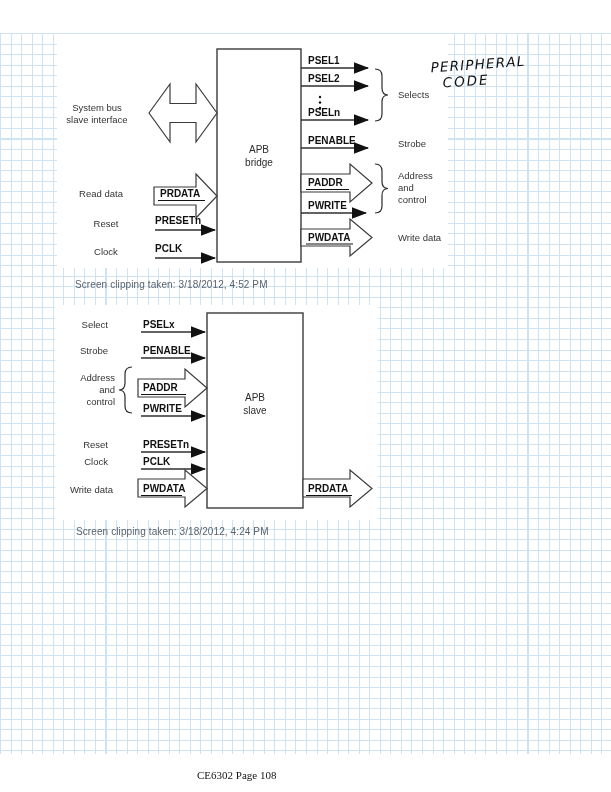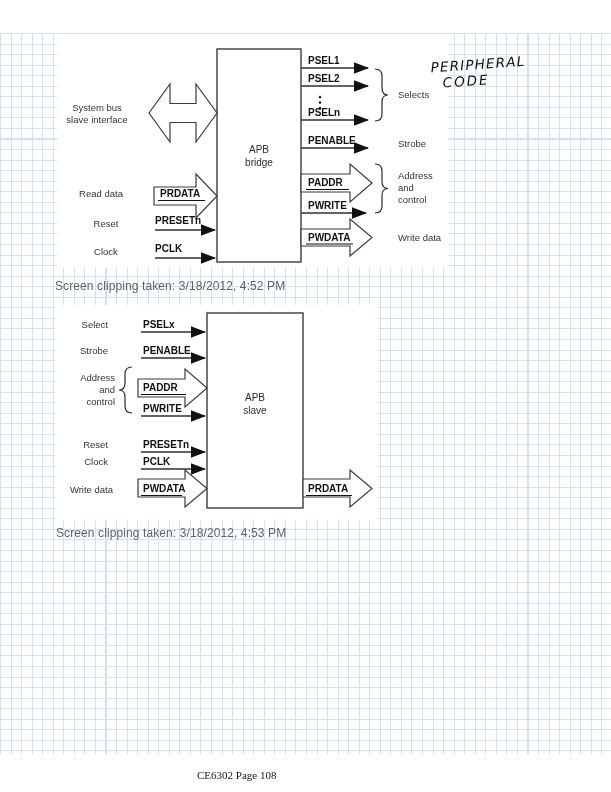--- a/index.html
+++ b/index.html
@@ -4,21 +4,21 @@
 <style>
   html,body{margin:0;padding:0;background:#fff;}
   .page{position:relative;width:611px;height:792px;background:#ffffff;overflow:hidden;
         font-family:"Liberation Sans",sans-serif;}
   .grid{position:absolute;left:0;top:33px;width:611px;height:721px;
         background-image:
           repeating-linear-gradient(to right,#cfe4f3 0,#cfe4f3 1px,transparent 1px,transparent 10.55px),
           repeating-linear-gradient(to bottom,#cfe4f3 0,#cfe4f3 1px,transparent 1px,transparent 10.55px);}
   .clip{position:absolute;background:#ffffff;}
   .clip svg{display:block;}
-  .caption{position:absolute;font-size:12px;color:#5b626b;letter-spacing:.1px;white-space:nowrap;}
+  .caption{position:absolute;font-size:10px;color:#5b626b;letter-spacing:.1px;white-space:nowrap;padding-left:20px;}
   .hand{position:absolute;left:431px;top:56px;transform:rotate(-4deg);
         font-style:italic;font-size:13.5px;letter-spacing:1.2px;color:#101014;line-height:16px;
         font-family:"DejaVu Sans",sans-serif;}
   .hand .l2{margin-left:11px;letter-spacing:2px;}
   .footer{position:absolute;left:197px;top:769px;font-family:"Liberation Serif",serif;
           font-size:11px;color:#141414;}
   
   .sig{font:bold 10px "Liberation Sans",sans-serif;fill:#111;}
   .lbl{font:9.5px "Liberation Sans",sans-serif;fill:#333;}
   .blk{font:10px "Liberation Sans",sans-serif;fill:#2b2b2b;}
@@ -143,16 +143,16 @@
       <text class="lbl" x="58" y="188" text-anchor="end">Write data</text>
       <path class="hollow" d="M83,174 L130,174 L130,165 L152,183.5 L130,202 L130,192 L83,192 Z"></path>
       <text class="sig" x="88" y="187">PWDATA</text>
       <path class="thin" d="M86,190.5 L127,190.5"></path>
 
       <path class="hollow" d="M248,174 L295,174 L295,165 L317,183.5 L295,202 L295,192 L248,192 Z"></path>
       <text class="sig" x="253" y="187">PRDATA</text>
       <path class="thin" d="M251,190.5 L297,190.5"></path>
     </svg>
   </div>
-  <div class="caption" style="left:56px;top:526px;">Screen clipping taken: 3/18/2012, 4:53 PM</div>
+  <div class="caption" style="left:56px;top:526px;">Screen clipping taken: 3/18/2012, 4:24 PM</div>
 
   <div class="footer">CE6302 Page 108</div>
 </div>
 
 </body></html>

